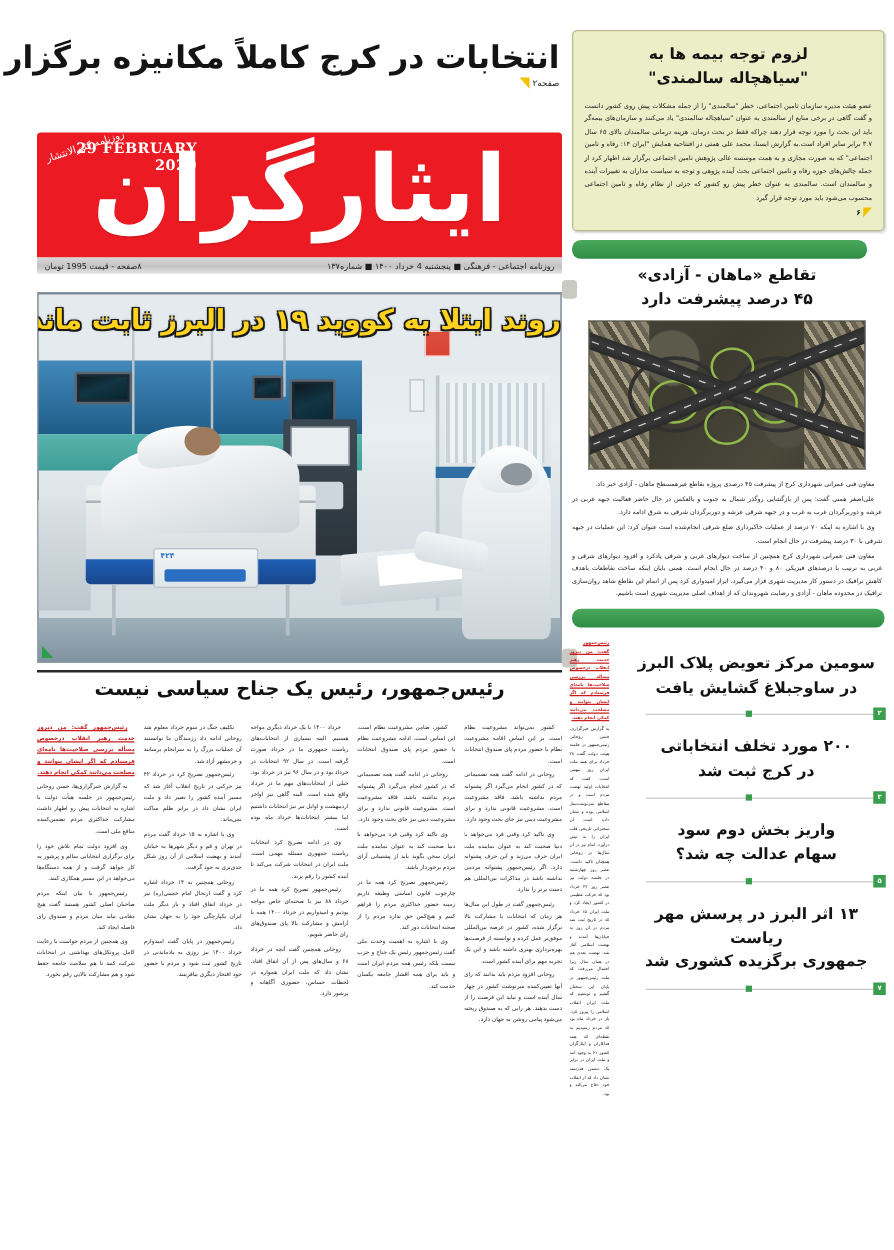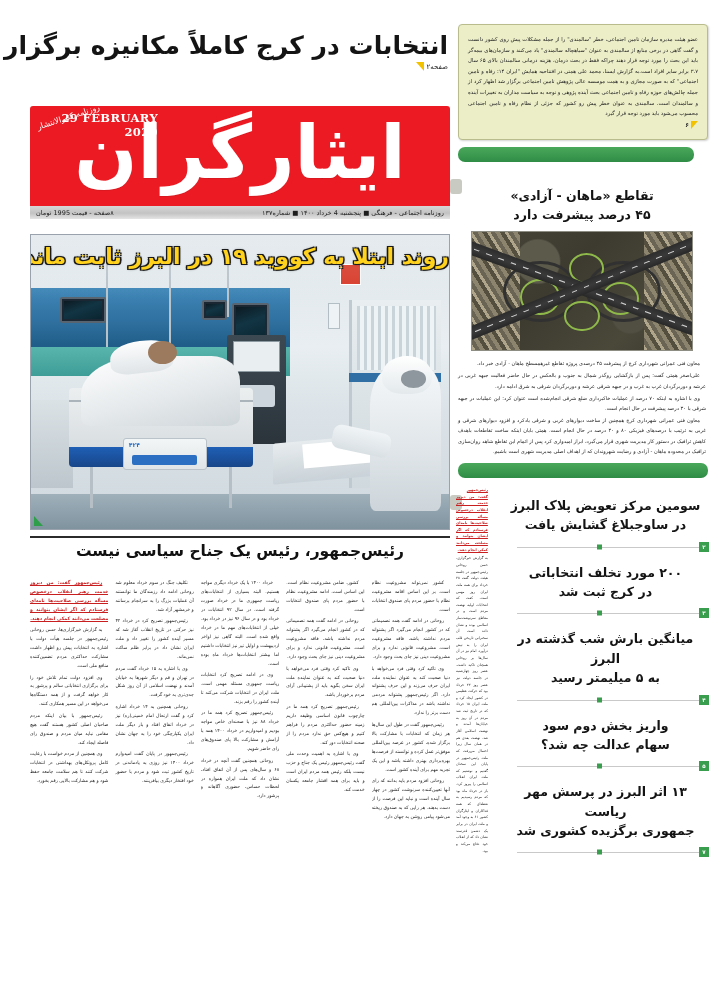--- a/index.html
+++ b/index.html
@@ -412,21 +412,21 @@
   }
 
   
   .ic-title {
     text-align: center;
     font-size: 12.5px;
     font-weight: bold;
     color: #141414;
     line-height: 1.5;
     direction: rtl;
-    margin-top: 25px;
+    margin-top: 4px;
     margin-bottom: 7px;
   }
   .ic-photo {
     position: relative;
     width: 222px;
     height: 120px;
     margin: 0 auto 7px auto;
     background: #3b3a32;
     border: 1px solid #8d8d84;
     overflow: hidden;
@@ -652,20 +652,21 @@
           <p>وی افزود دولت تمام تلاش خود را برای برگزاری انتخاباتی سالم و پرشور به کار خواهد گرفت و از همه دستگاه‌ها می‌خواهد در این مسیر همکاری کنند.</p>
           <p>رئیس‌جمهور با بیان اینکه مردم صاحبان اصلی کشور هستند گفت هیچ مقامی نباید میان مردم و صندوق رای فاصله ایجاد کند.</p>
           <p>وی همچنین از مردم خواست با رعایت کامل پروتکل‌های بهداشتی در انتخابات شرکت کنند تا هم سلامت جامعه حفظ شود و هم مشارکت بالایی رقم بخورد.</p>
         </div>
       </div>
   </div>
 
   <div class="sidebar">
 
     <div class="ins-box">
+      <div class="ins-title" id="ins-title">لزوم توجه بیمه ها به<br>"سیاهچاله سالمندی"</div>
       <div class="ins-body">عضو هیئت مدیره سازمان تامین اجتماعی، خطر "سالمندی" را از جمله مشکلات پیش روی کشور دانست و گفت گاهی در برخی منابع از سالمندی به عنوان "سیاهچاله سالمندی" یاد می‌کنند و سازمان‌های بیمه‌گر باید این بحث را مورد توجه قرار دهند چراکه فقط در بحث درمان، هزینه درمانی سالمندان بالای ۶۵ سال ۳.۷ برابر سایر افراد است.به گزارش ایسنا، محمد علی همتی در افتتاحیه همایش "ایران ۱۴: رفاه و تامین اجتماعی" که به صورت مجازی و به همت موسسه عالی پژوهش تامین اجتماعی برگزار شد اظهار کرد از جمله چالش‌های حوزه رفاه و تامین اجتماعی بحث آینده پژوهی و توجه به سیاست مداران به تغییرات آینده و سالمندان است. سالمندی به عنوان خطر پیش رو کشور که جزئی از نظام رفاه و تامین اجتماعی محسوب می‌شود باید مورد توجه قرار گیرد</div>
       <div class="ins-foot">
         <span class="tri"></span>
         <span class="pg">۶</span>
       </div>
     </div>
 
     <div class="green-bar narrow">
       <span>&nbsp;</span>
       <span class="green-bar-cap"></span>
@@ -711,28 +712,20 @@
           </div>
           <div class="pk-item">
             <div class="pk-head">۲۰۰ مورد تخلف انتخاباتی<br>در کرج ثبت شد</div>
             <div class="pk-sep">
               <span class="pk-sep-line"></span>
               <span class="pk-dot"></span>
               <span class="pk-badge">۳</span>
             </div>
           </div>
           <div class="pk-item">
-            <div class="pk-head">میانگین بارش شب گذشته در البرز<br>به ۵ میلیمتر رسید</div>
-            <div class="pk-sep">
-              <span class="pk-sep-line"></span>
-              <span class="pk-dot"></span>
-              <span class="pk-badge">۴</span>
-            </div>
-          </div>
-          <div class="pk-item">
             <div class="pk-head">واریز بخش دوم سود<br>سهام عدالت چه شد؟</div>
             <div class="pk-sep">
               <span class="pk-sep-line"></span>
               <span class="pk-dot"></span>
               <span class="pk-badge">۵</span>
             </div>
           </div>
           <div class="pk-item">
             <div class="pk-head">۱۳ اثر البرز در پرسش مهر ریاست<br>جمهوری برگزیده کشوری شد</div>
             <div class="pk-sep">

